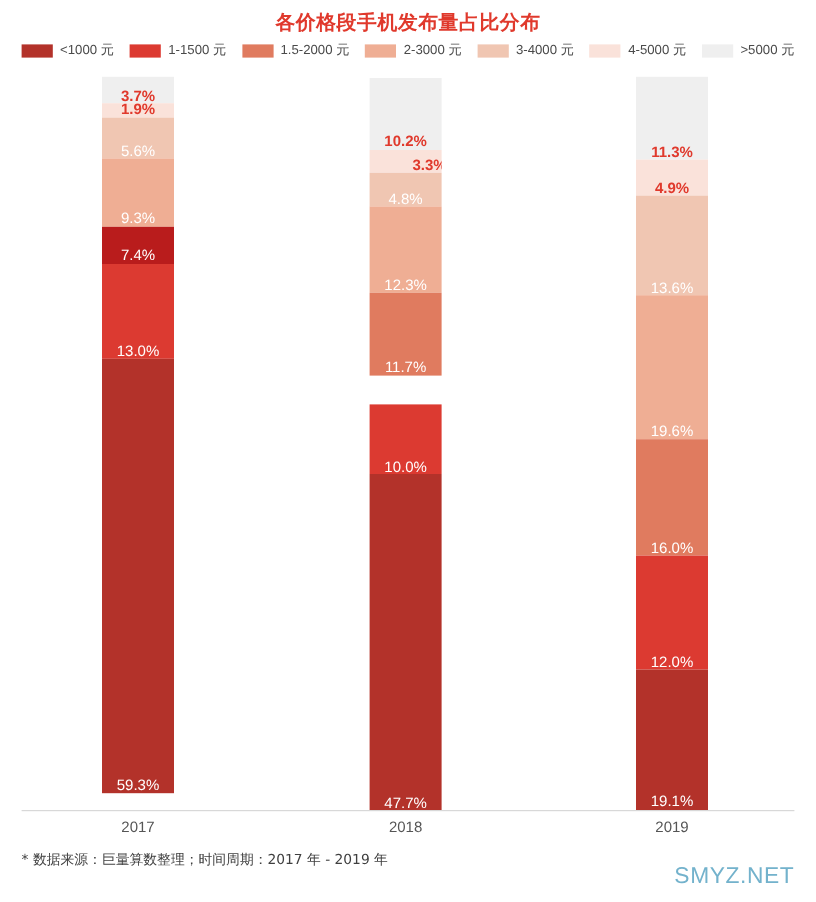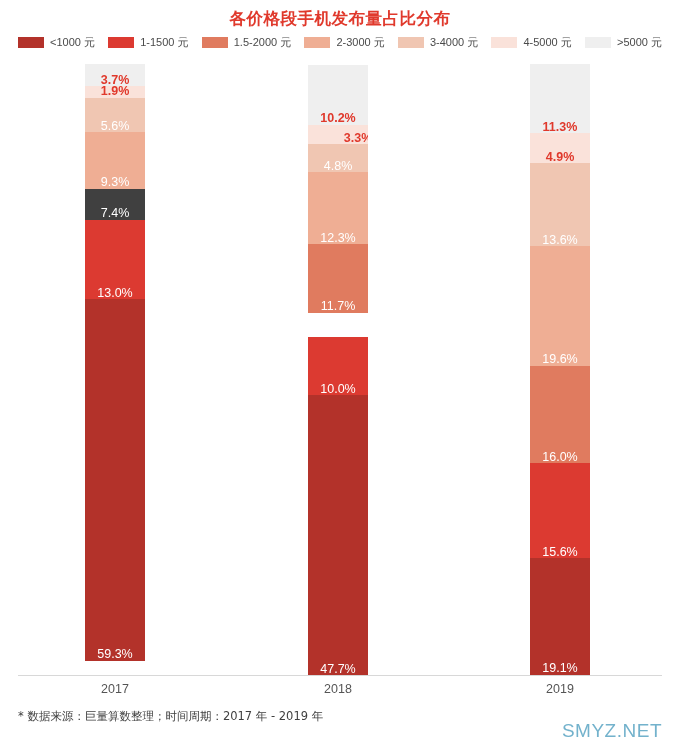--- a/index.html
+++ b/index.html
@@ -130,21 +130,21 @@
       </div>
       <div class="seg" style="background: rgb(250, 226, 218); height: 11.59px;">
         <span class="seg-label dark" style="font-weight: bold;">1.9%</span>
       </div>
       <div class="seg" style="background: rgb(240, 198, 178); height: 34.16px;">
         <span class="seg-label light">5.6%</span>
       </div>
       <div class="seg" style="background: rgb(239, 174, 148); height: 56.73px;">
         <span class="seg-label light">9.3%</span>
       </div>
-      <div class="seg" style="background: #404040; height: 31px;">
+      <div class="seg" style="background: #b91c1c; height: 31px;">
         <span class="seg-label light">7.4%</span>
       </div>
       <div class="seg" style="background: rgb(220, 58, 49); height: 79.3px;">
         <span class="seg-label light">13.0%</span>
       </div>
       <div class="seg" style="background: rgb(179, 50, 42); height: 361.73px;">
         <span class="seg-label light">59.3%</span>
       </div>
     </div>
     <div class="tick-label" style="left: 55px;">2017</div>
@@ -182,21 +182,21 @@
       <div class="seg" style="background: rgb(240, 198, 178); height: 82.96px;">
         <span class="seg-label light">13.6%</span>
       </div>
       <div class="seg" style="background: rgb(239, 174, 148); height: 119.56px;">
         <span class="seg-label light">19.6%</span>
       </div>
       <div class="seg" style="background: rgb(224, 123, 95); height: 97.6px;">
         <span class="seg-label light">16.0%</span>
       </div>
       <div class="seg" style="background: rgb(220, 58, 49); height: 95.16px;">
-        <span class="seg-label light">15.6%</span>
+        <span class="seg-label light">12.0%</span>
       </div>
       <div class="seg" style="background: rgb(179, 50, 42); height: 116.51px;">
         <span class="seg-label light">19.1%</span>
       </div>
     </div>
     <div class="tick-label" style="left: 500px;">2019</div>
   </div>
 
 <div class="footnotes">
   <div class="footnote">* 数据来源：巨量算数整理；时间周期：2017 年 - 2019 年</div>

